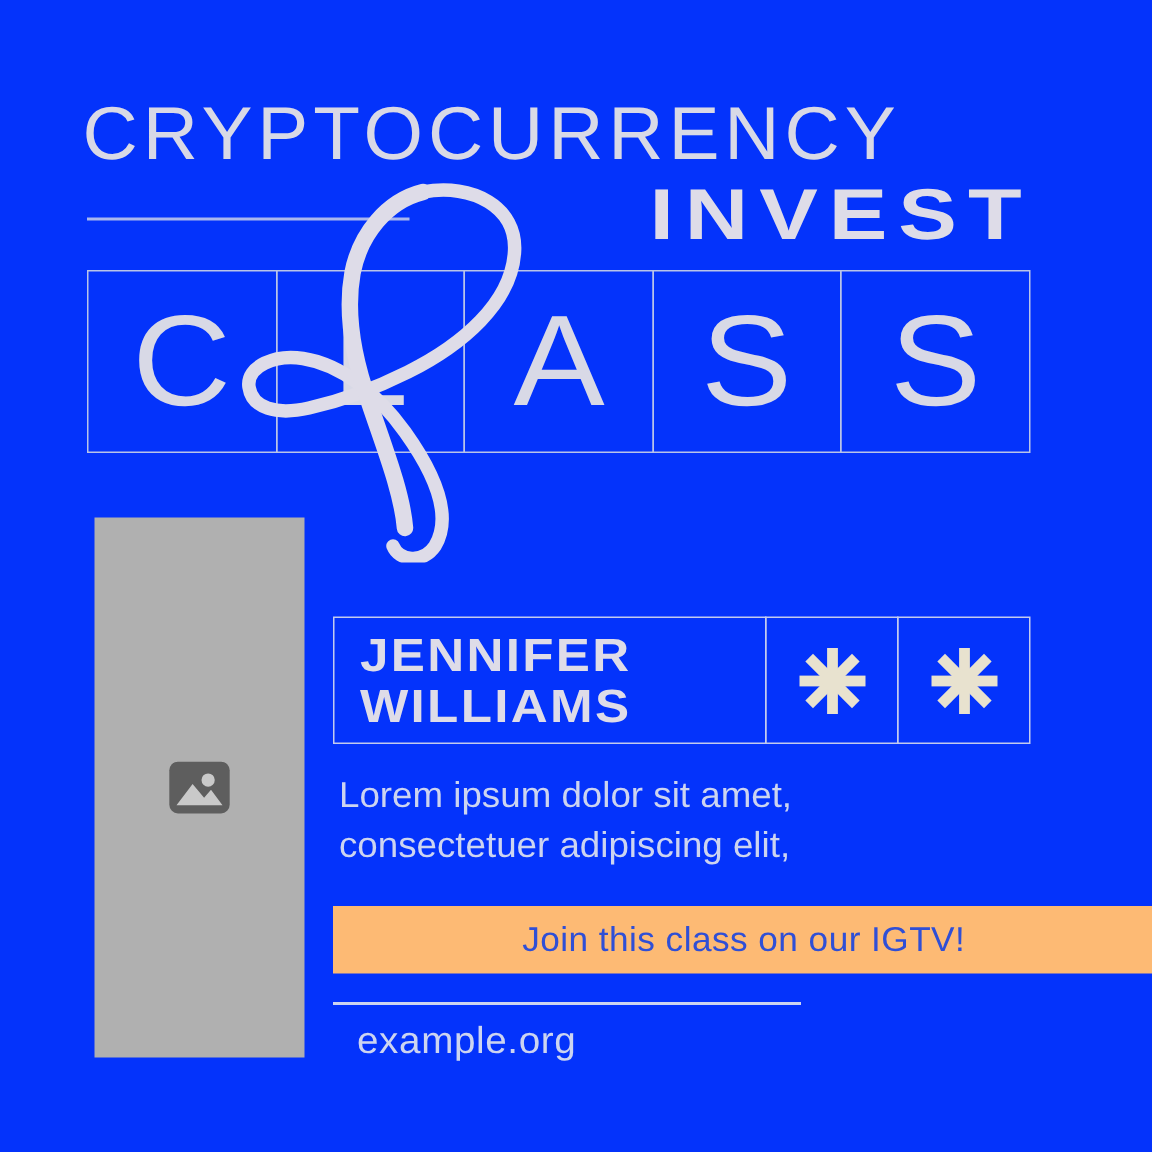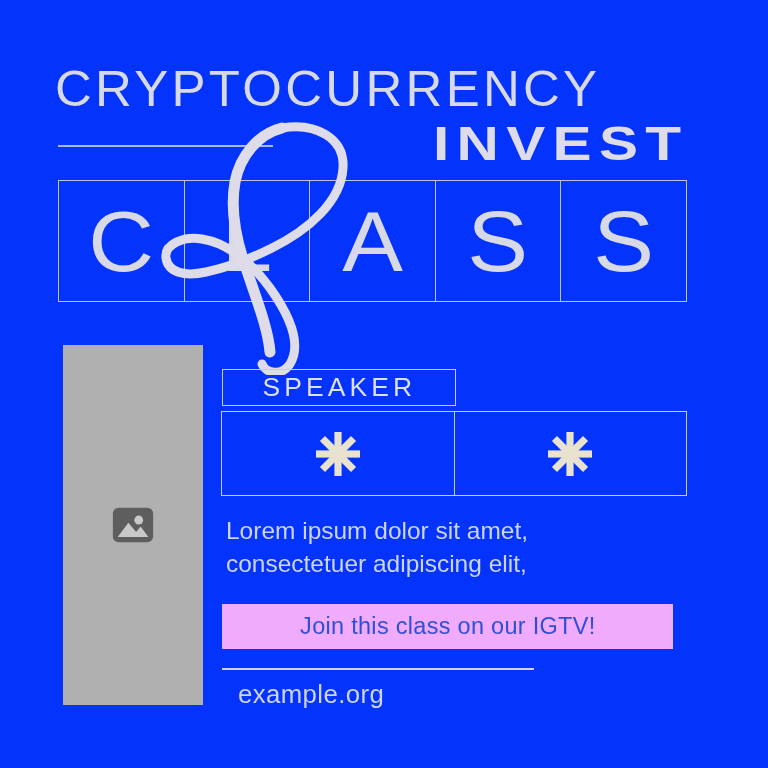--- a/index.html
+++ b/index.html
@@ -194,23 +194,23 @@
     white-space: pre-line;
     transform: scaleX(1.02);
     transform-origin: left top;
   }
 
   
   .cta-banner {
     position: absolute;
     left: 222px;
     top: 604px;
-    width: 451px;
+    width: 547px;
     height: 45px;
-    background: #f0abfc;
+    background: #fdba74;
     display: flex;
     align-items: center;
     justify-content: center;
   }
 
   .cta-text {
     font-size: 23px;
     letter-spacing: 0.3px;
     font-weight: 400;
     color: #2f4fd6;
@@ -285,25 +285,26 @@
   </svg>
 
   <div class="image-placeholder">
     <svg class="ph-icon" viewBox="0 0 24 24">
       <rect x="1.5" y="3" width="21" height="18" rx="3" fill="#5e5e5e"></rect>
       <circle cx="15" cy="9.4" r="2.3" fill="#c9c9c9"></circle>
       <path d="M4 18.2 L9.6 10.8 L13.6 15.6 L16 12.8 L20 18.2 Z" fill="#c9c9c9"></path>
     </svg>
   </div>
 
-  <div class="speaker-box">
-    <span class="speaker-label">SPEAKER</span>
-  </div>
 
   <div class="name-row">
+    <div class="name-box">
+      <span class="name-text">JENNIFER
+WILLIAMS</span>
+    </div>
     <div class="star-cell">
       <svg class="star-icon" viewBox="0 0 48 48">
         <g fill="#e8e2cf">
           <rect x="20.4" y="2" width="7.2" height="44"></rect>
           <rect x="2" y="20.4" width="44" height="7.2"></rect>
           <rect x="20.4" y="2" width="7.2" height="44" transform="rotate(45 24 24)"></rect>
           <rect x="20.4" y="2" width="7.2" height="44" transform="rotate(-45 24 24)"></rect>
           <circle cx="24" cy="24" r="7"></circle>
         </g>
       </svg>

